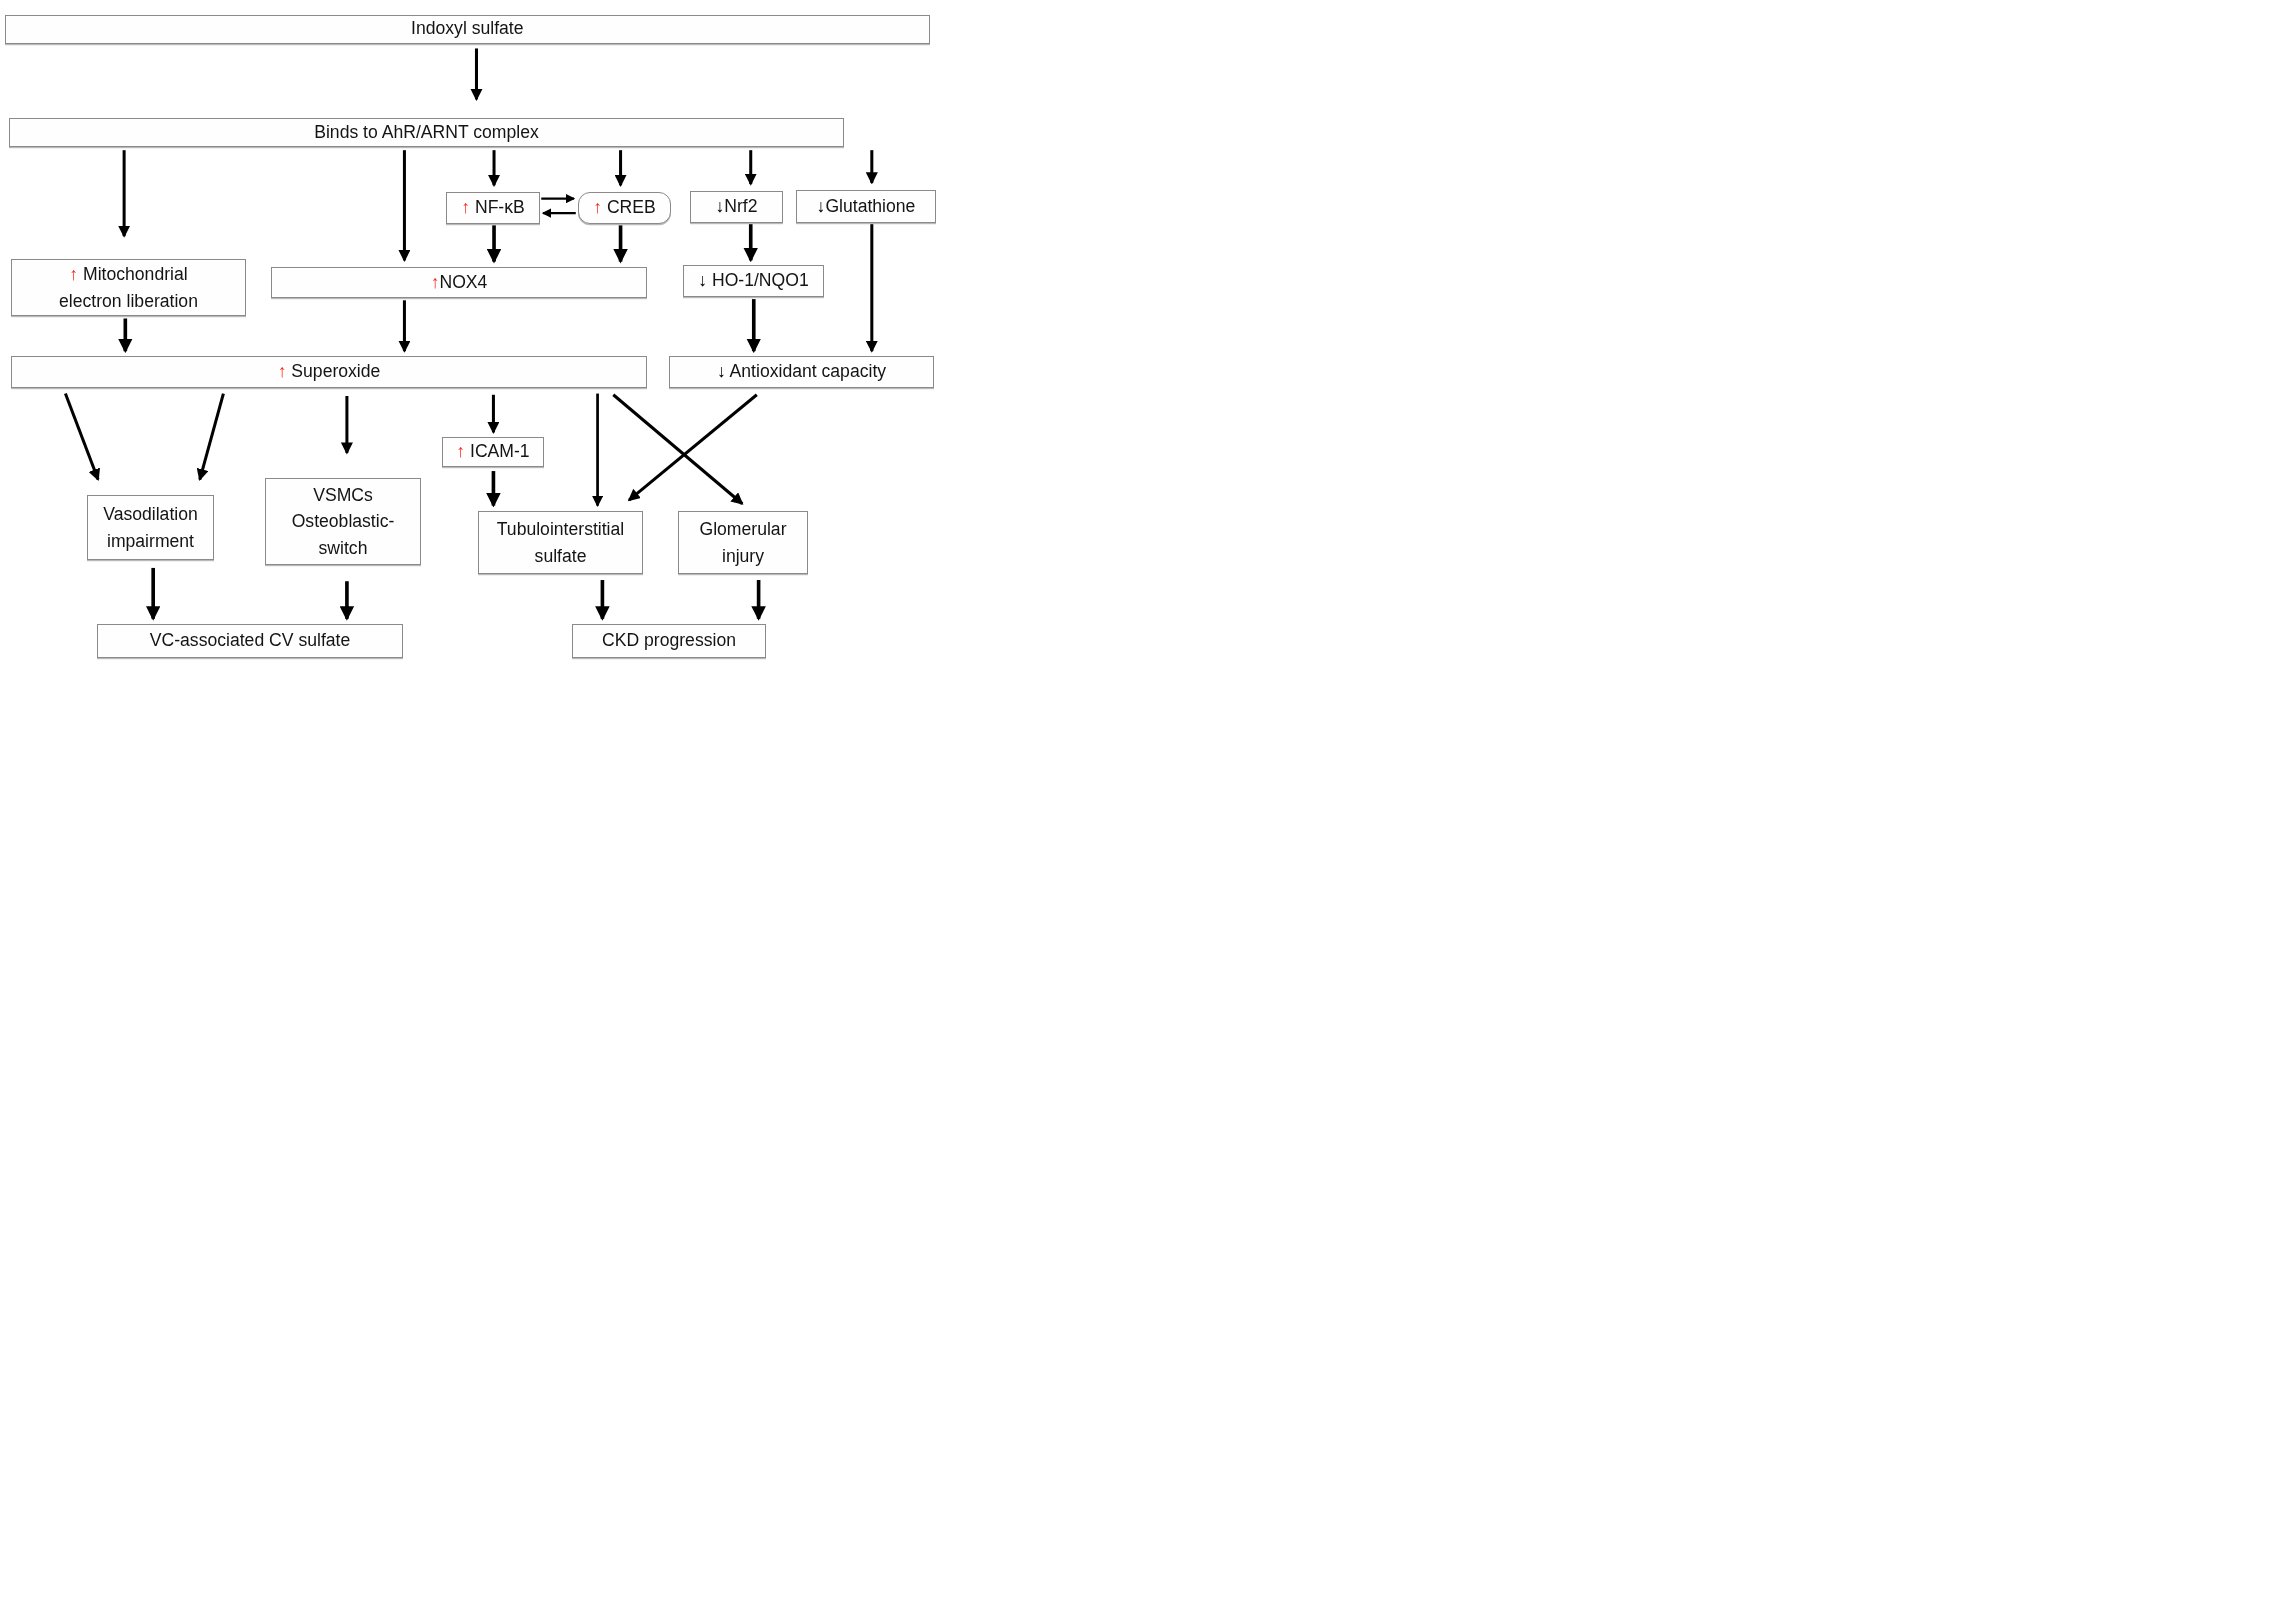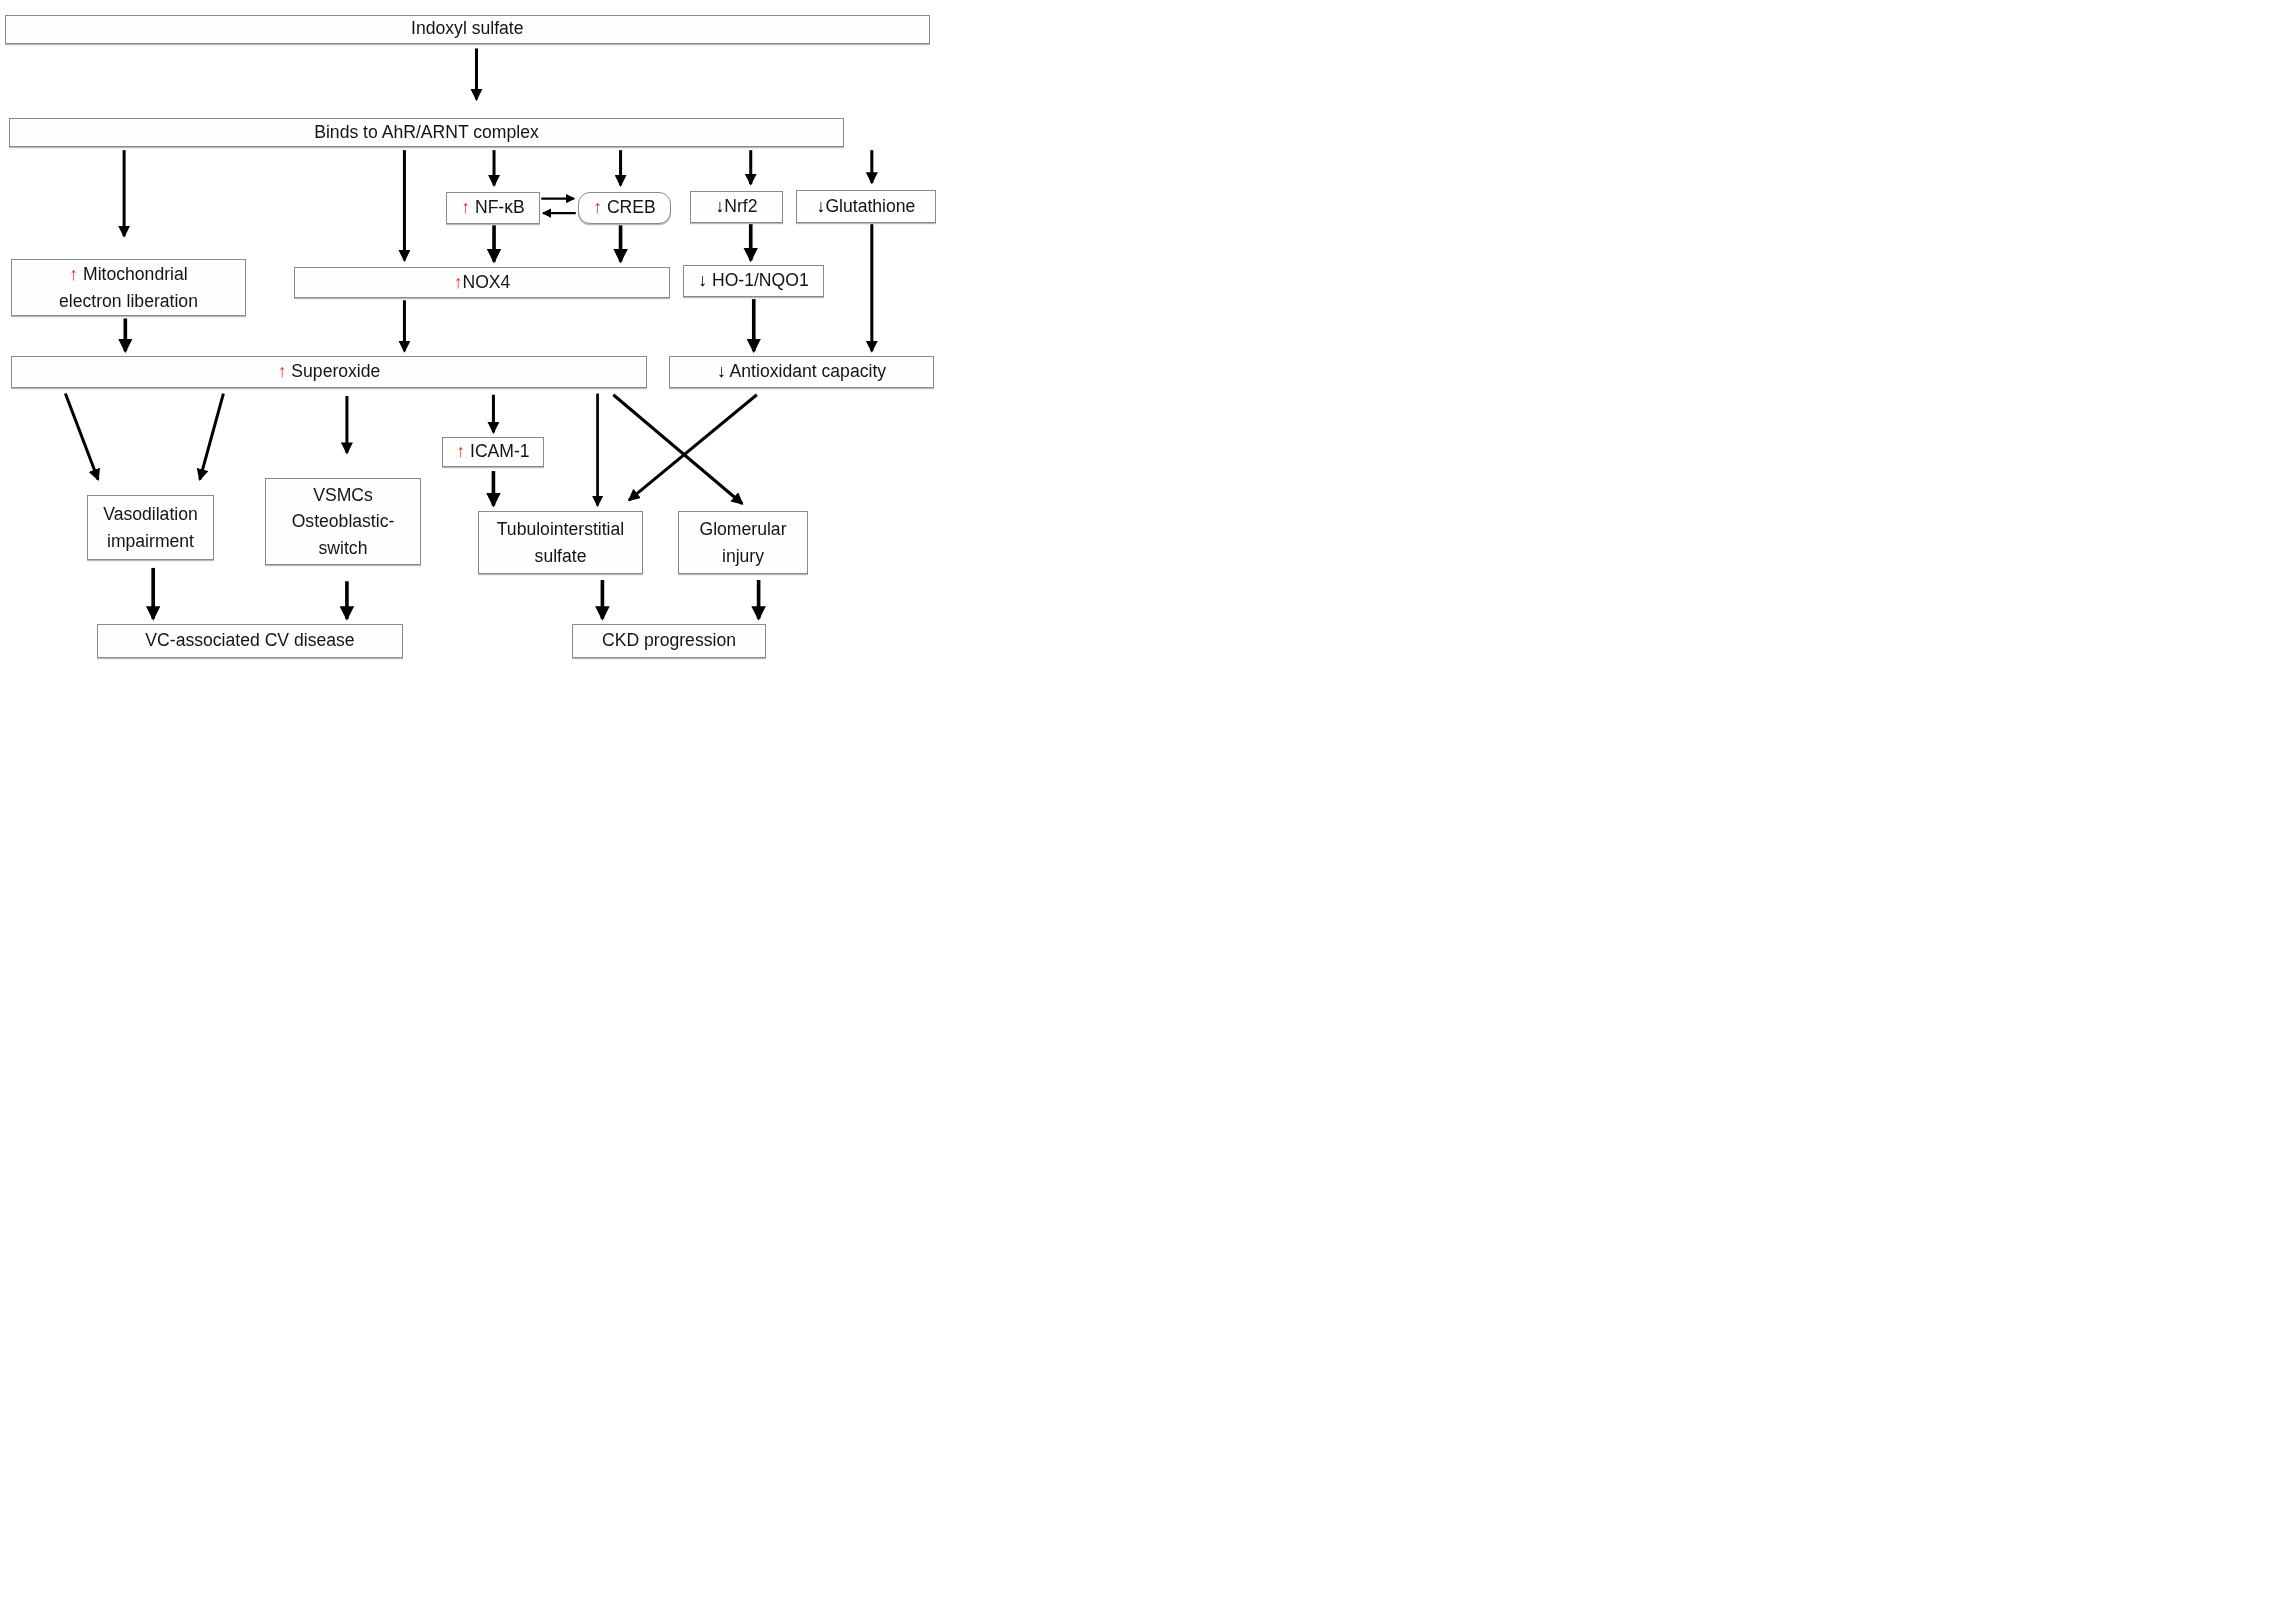--- a/index.html
+++ b/index.html
@@ -99,21 +99,21 @@
   </div>
 
   <div class="node" style="left:796px;top:190px;width:140px;height:33px;">
     <span><span class="pfx down">↓</span><span>Glutathione</span></span>
   </div>
 
   <div class="node ml" style="left:11px;top:259px;width:235px;height:57px;">
     <span><span class="pfx up">↑</span><span> Mitochondrial</span><br><span>electron liberation</span></span>
   </div>
 
-  <div class="node" style="left:271px;top:267px;width:376px;height:31px;margin-left:23px;">
+  <div class="node" style="left:271px;top:267px;width:376px;height:31px;">
     <span><span class="pfx up">↑</span><span>NOX4</span></span>
   </div>
 
   <div class="node" style="left:683px;top:265px;width:141px;height:31.5px;">
     <span><span class="pfx down">↓</span><span> HO-1/NQO1</span></span>
   </div>
 
   <div class="node" style="left:11px;top:356px;width:636px;height:31.5px;">
     <span><span class="pfx up">↑</span><span> Superoxide</span></span>
   </div>
@@ -136,21 +136,21 @@
 
   <div class="node ml" style="left:478px;top:511px;width:165px;height:63px;">
     <span>Tubulointerstitial sulfate</span>
   </div>
 
   <div class="node ml" style="left:678px;top:511px;width:130px;height:63px;">
     <span>Glomerular injury</span>
   </div>
 
   <div class="node" style="left:97px;top:624px;width:306px;height:34px;">
-    <span>VC-associated CV disease</span>
+    <span>VC-associated CV sulfate</span>
   </div>
 
   <div class="node" style="left:572px;top:624px;width:194px;height:34px;">
     <span>CKD progression</span>
   </div>
 
 </div>
 
 
 </body></html>

